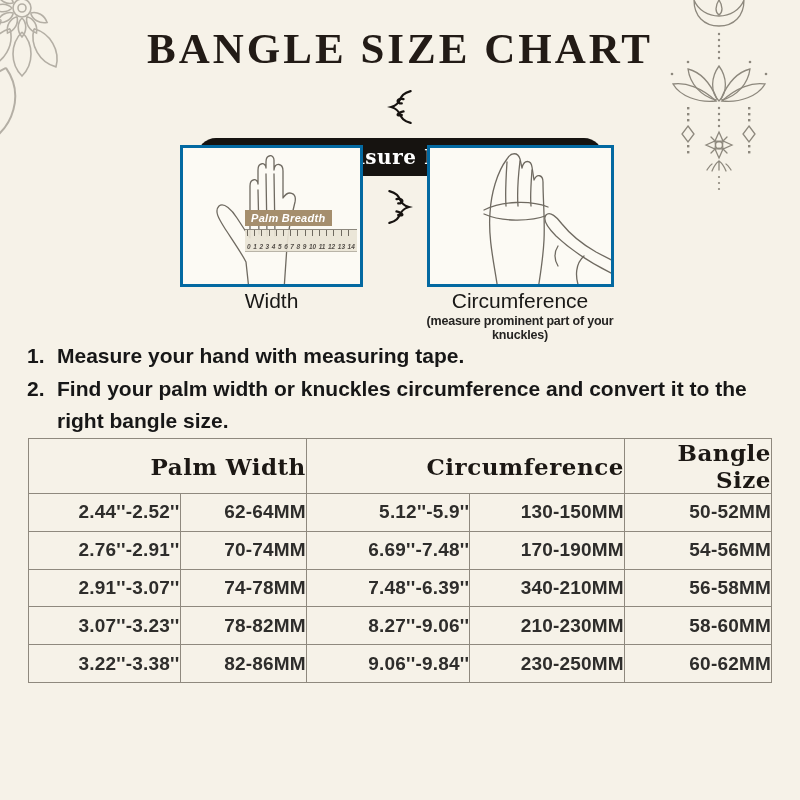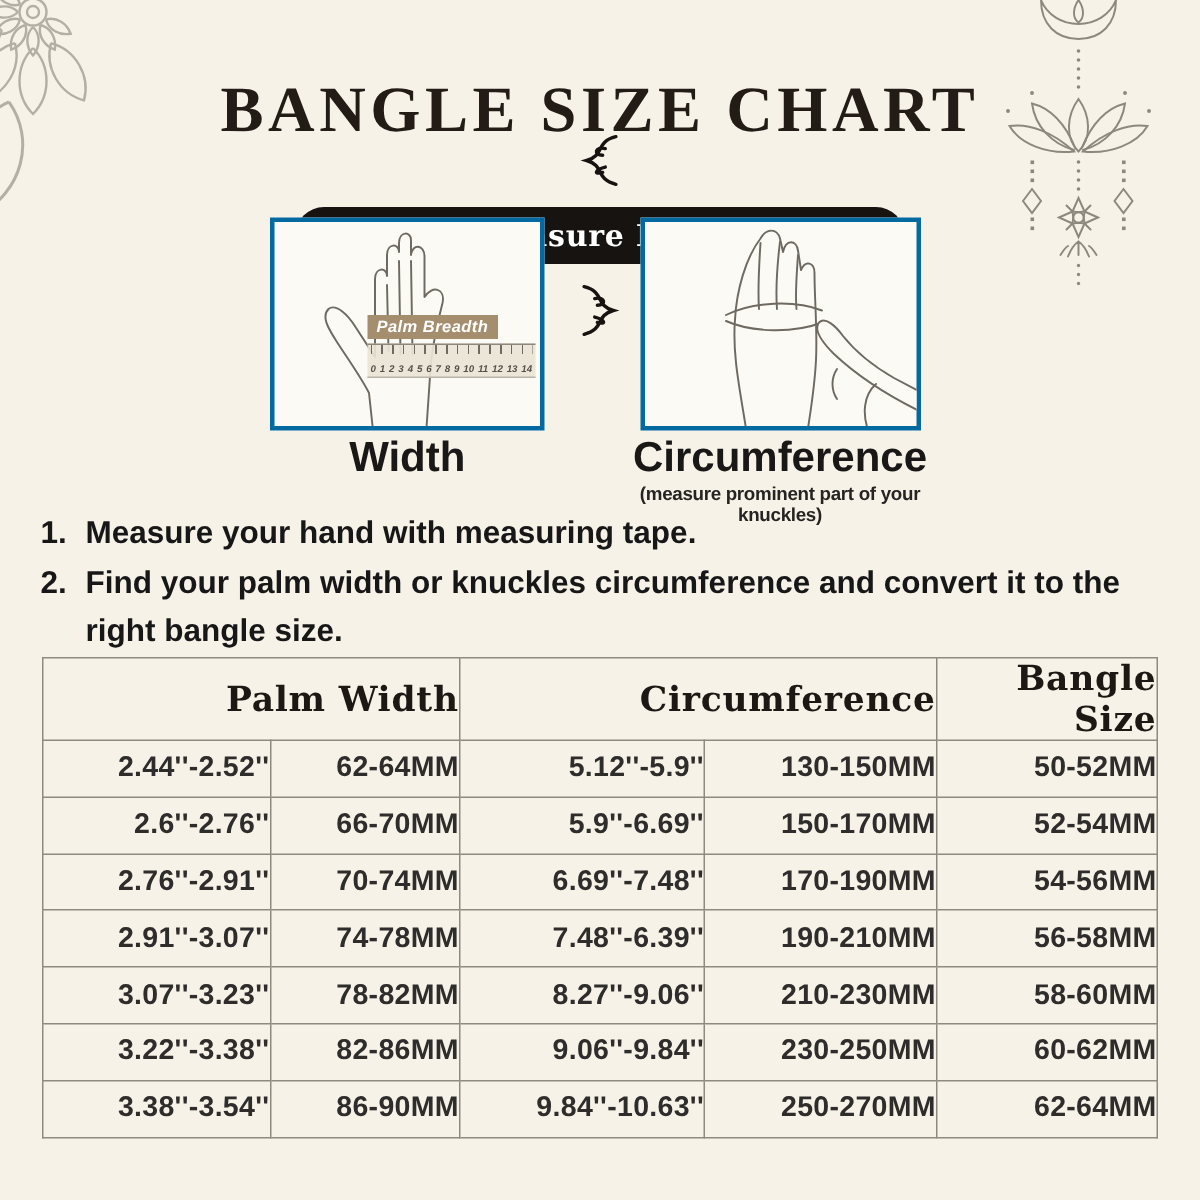--- a/index.html
+++ b/index.html
@@ -14,21 +14,20 @@
   
   .mandala{left:-14px;top:-18px;width:200px;height:200px;}
   .hanging{right:16px;top:0;width:130px;height:200px;}
 
   
   .page-title{
     left:0;top:24px;width:100%;text-align:center;
     font-family:"Liberation Serif",serif;font-weight:700;
     font-size:43px;letter-spacing:3px;color:var(--title-text,#221b16);
     white-space:nowrap;
-    margin-top:25px;
   }
 
   
   .badge-row{left:0;top:86px;width:100%;display:flex;justify-content:center;align-items:center;gap:10px;flex-direction:column;}
   .badge-pill{
     background:var(--badge-bg,#151210);color:var(--badge-text,#fff);
     border-radius:20px;padding:7px 30px;
     font-family:"DejaVu Serif",serif;font-weight:700;font-size:20px;letter-spacing:0.5px;
     white-space:nowrap;
   }
@@ -57,21 +56,21 @@
     position:absolute;left:2px;top:0;right:2px;height:6px;
     background:repeating-linear-gradient(90deg,#6f6a60 0 1px,transparent 1px 7.2px);
   }
   .ruler-numbers{
     position:absolute;left:2px;right:2px;bottom:1px;
     display:flex;justify-content:space-between;
     font-size:6.5px;color:#55504a;font-weight:700;line-height:1;
   }
 
   
-  .fig-caption{font-weight:700;font-size:28px;color:#191816;text-align:center;}
+  .fig-caption{font-weight:400;font-size:21px;color:#191816;text-align:center;}
   .caption-width{left:180px;top:289px;width:183px;}
   .caption-circ{left:400px;top:289px;width:240px;}
   .fig-note{font-size:12.5px;font-weight:700;color:#252422;text-align:center;margin-top:1px;letter-spacing:-0.2px;}
 
   
   .instructions{left:27px;top:340px;width:752px;}
   .instr-line{display:flex;font-size:21px;color:#171717;font-weight:600;line-height:1.55;}
   .instr-num{flex:0 0 30px;}
   .instr-text{flex:1;}
 
@@ -281,56 +280,42 @@
     </thead>
     <tbody>
         <tr>
           <td>2.44''-2.52''</td>
           <td>62-64MM</td>
           <td>5.12''-5.9''</td>
           <td>130-150MM</td>
           <td>50-52MM</td>
         </tr>
         <tr>
-          <td>2.6''-2.76''</td>
-          <td>66-70MM</td>
-          <td>5.9''-6.69''</td>
-          <td>150-170MM</td>
-          <td>52-54MM</td>
-        </tr>
-        <tr>
           <td>2.76''-2.91''</td>
           <td>70-74MM</td>
           <td>6.69''-7.48''</td>
           <td>170-190MM</td>
           <td>54-56MM</td>
         </tr>
         <tr>
           <td>2.91''-3.07''</td>
           <td>74-78MM</td>
           <td>7.48''-6.39''</td>
-          <td>190-210MM</td>
+          <td>340-210MM</td>
           <td>56-58MM</td>
         </tr>
         <tr>
           <td>3.07''-3.23''</td>
           <td>78-82MM</td>
           <td>8.27''-9.06''</td>
           <td>210-230MM</td>
           <td>58-60MM</td>
         </tr>
         <tr>
           <td>3.22''-3.38''</td>
           <td>82-86MM</td>
           <td>9.06''-9.84''</td>
           <td>230-250MM</td>
           <td>60-62MM</td>
         </tr>
-        <tr>
-          <td>3.38''-3.54''</td>
-          <td>86-90MM</td>
-          <td>9.84''-10.63''</td>
-          <td>250-270MM</td>
-          <td>62-64MM</td>
-        </tr>
       </tbody>
   </table>
 </div>
 
 </body></html>

